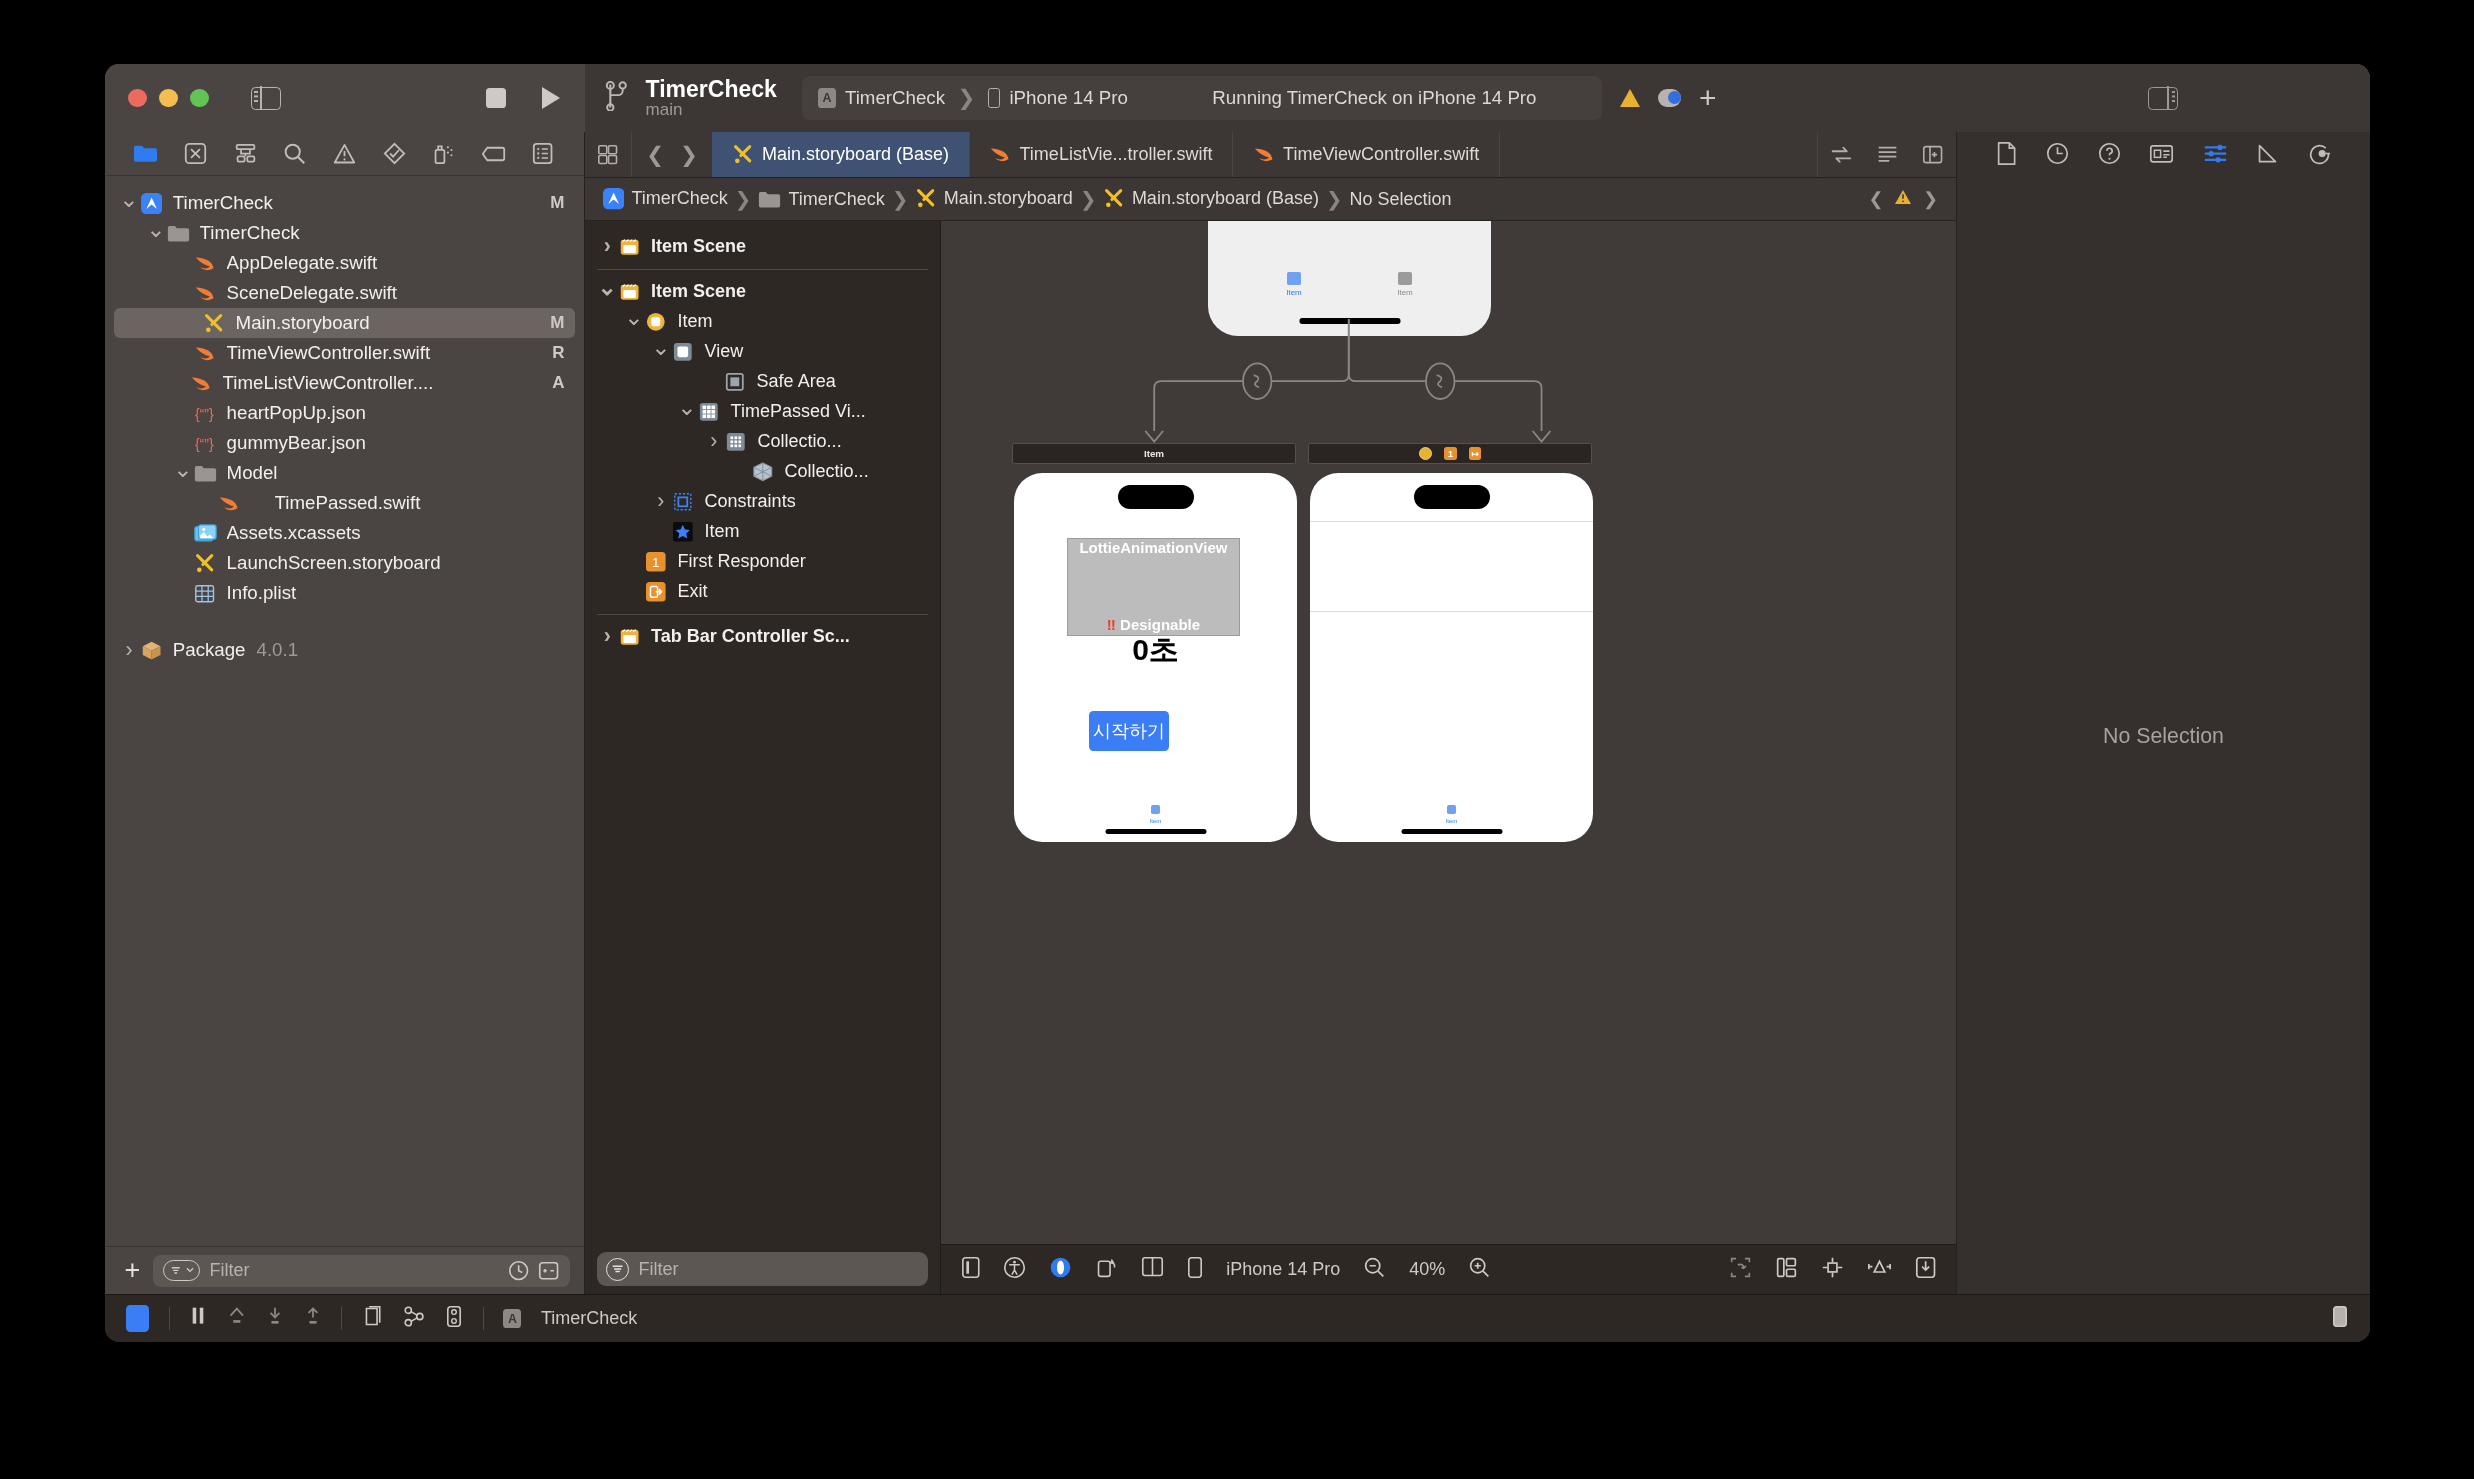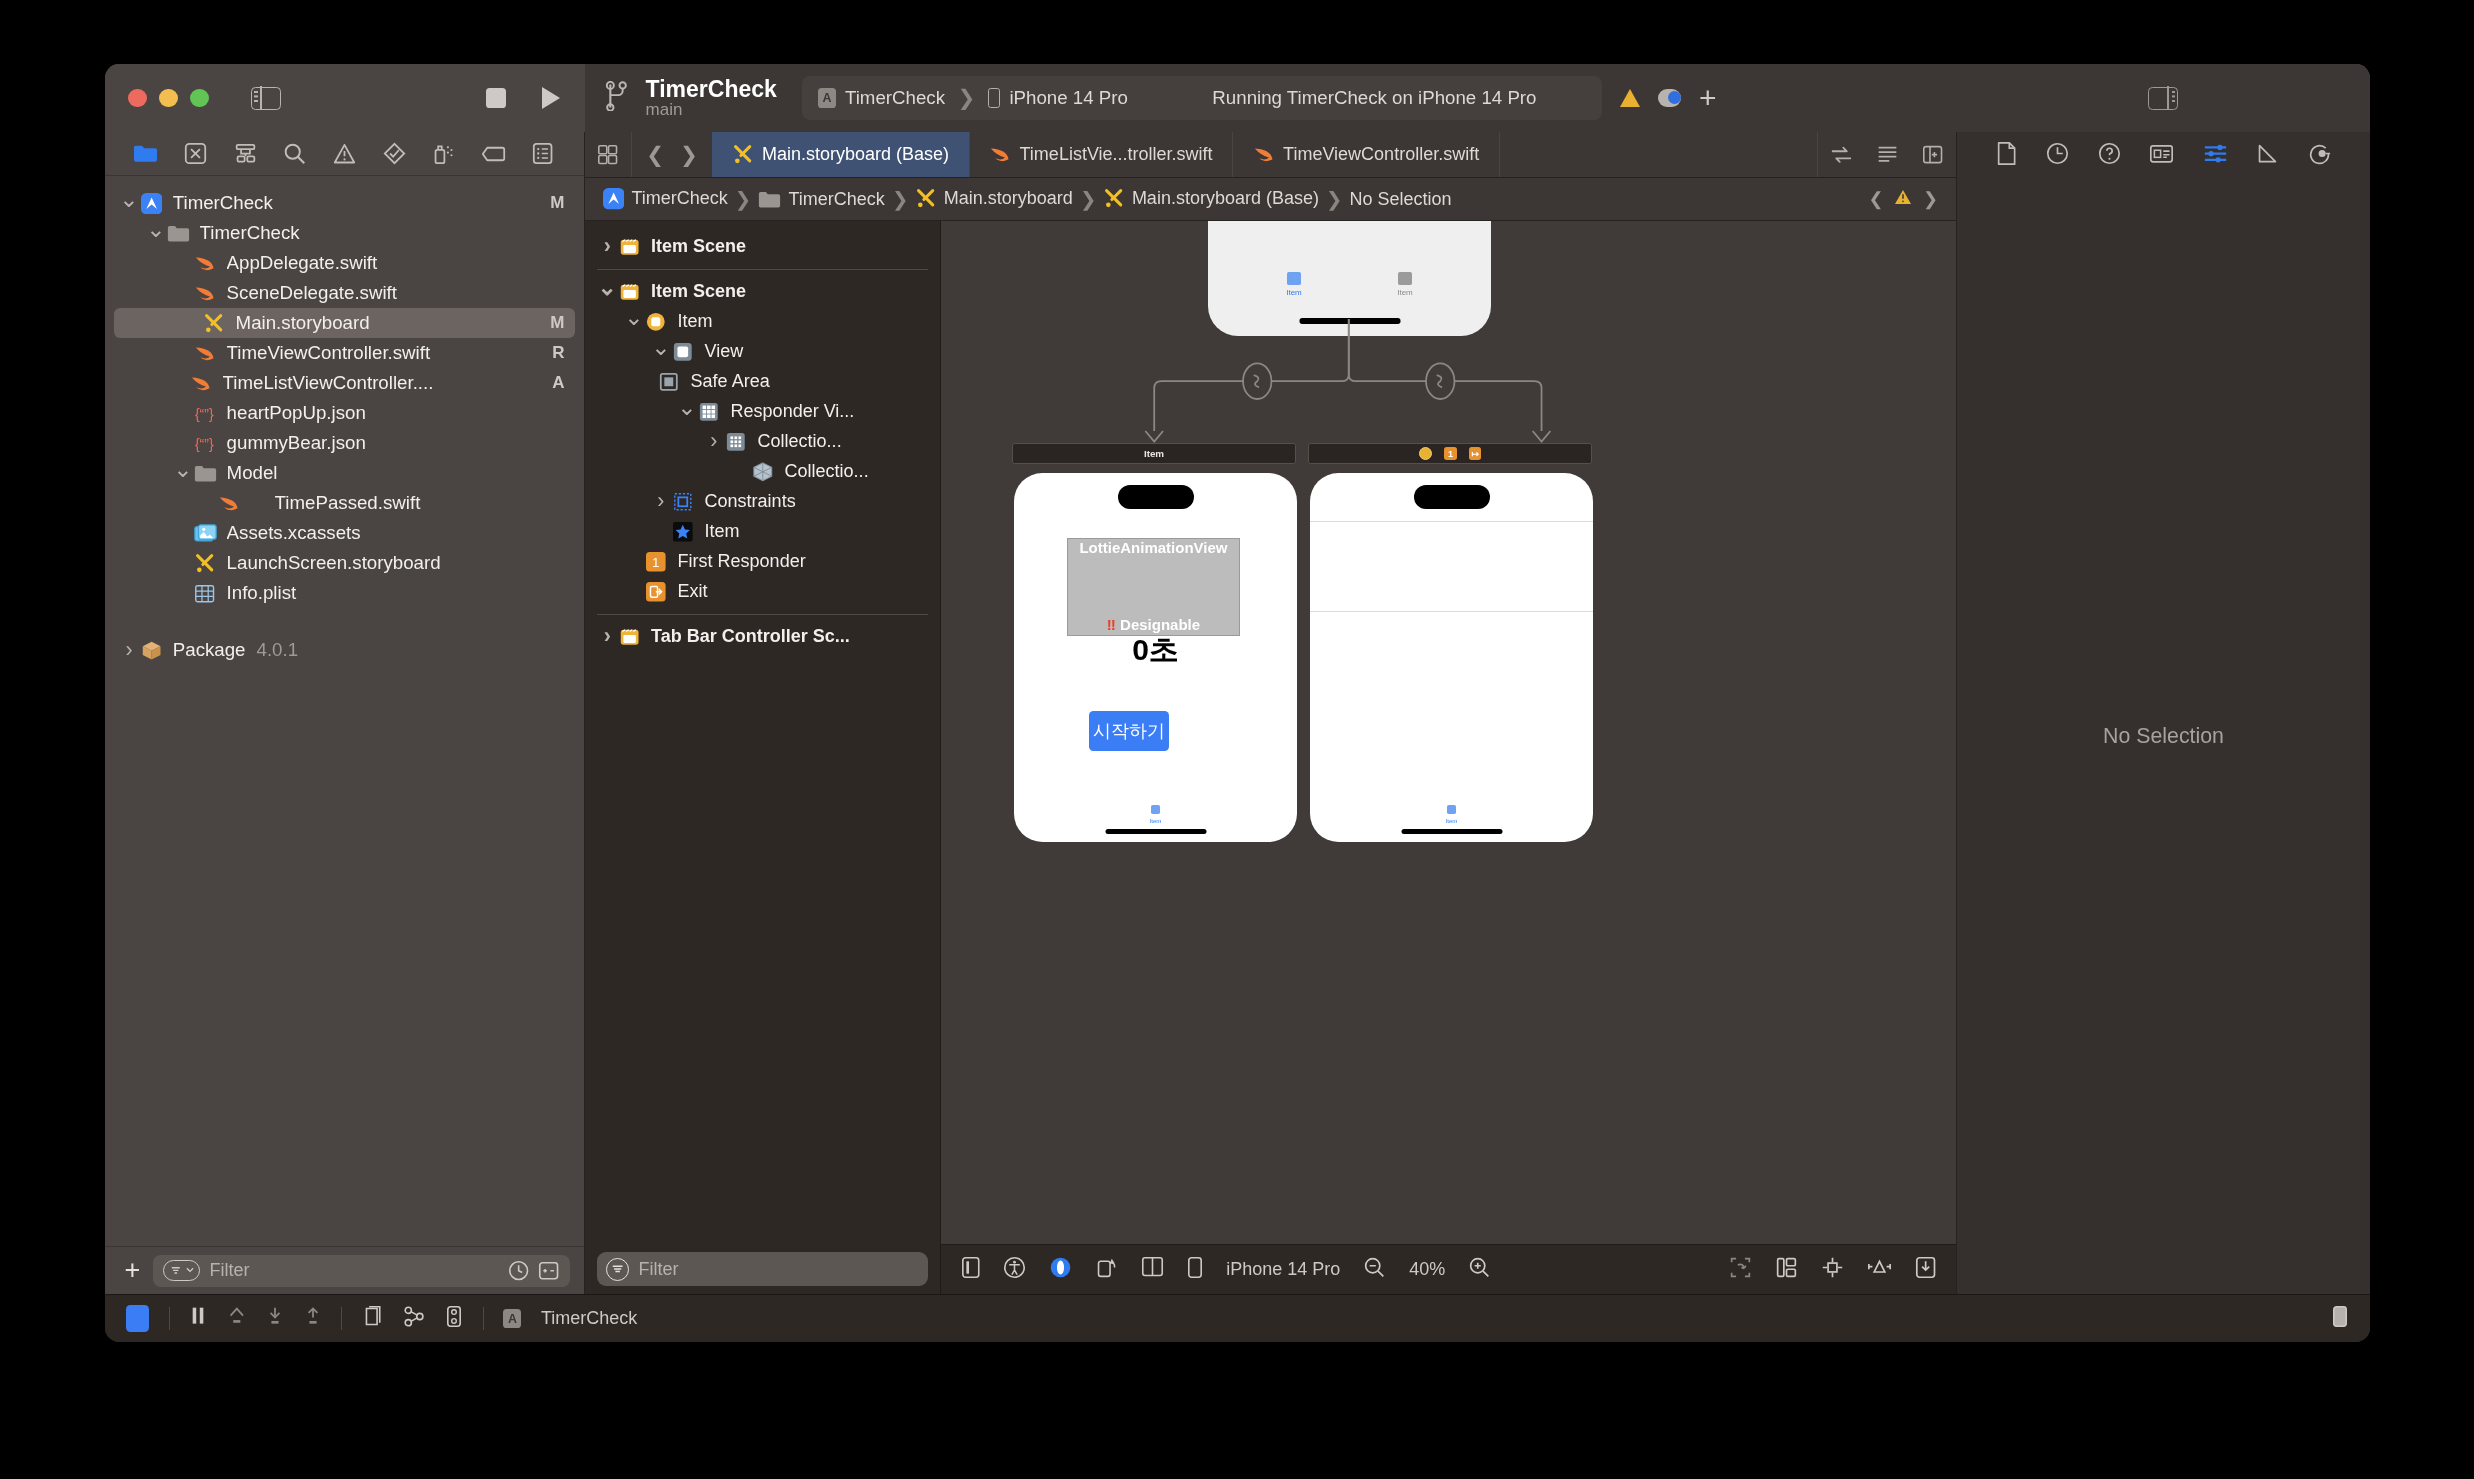--- a/index.html
+++ b/index.html
@@ -794,21 +794,21 @@
               <div class="orow" style="padding-left: 66px;">
                 <span class="tw" style="font-size: 23px; line-height: 0.5; margin-top: -7.1px;">⌄</span>
                 <span class="ficon" style="display: inline-flex; align-items: center; justify-content: center;">
                   <svg width="19.6" height="19.6" viewBox="0 0 22 22">
                     <rect x="1" y="1" width="20" height="20" rx="3.5" fill="#7d8b96"></rect>
                     <rect x="5" y="5" width="12" height="12" rx="2" fill="#fff"></rect>
                   </svg>
                 </span>
                 <span>View</span>
               </div>
-              <div class="orow" style="padding-left: 52px; text-align: center;">
+              <div class="orow" style="padding-left: 118px; text-align: center;">
                 <span class="tw"></span>
                 <span class="ficon" style="display: inline-flex; align-items: center; justify-content: center;">
                   <svg width="19.6" height="19.6" viewBox="0 0 22 22">
                     <rect x="2" y="2" width="18" height="18" rx="2" stroke="#9aa4ac" stroke-width="2" fill="none"></rect>
                     <rect x="6" y="6" width="10" height="10" fill="#9aa4ac" stroke-dasharray="2 1.5"></rect>
                   </svg>
                 </span>
                 <span>Safe Area</span>
               </div>
               <div class="orow" style="padding-left: 92px;">
@@ -822,21 +822,21 @@
                       <rect x="14" y="4" width="4" height="4"></rect>
                       <rect x="4" y="9" width="4" height="4"></rect>
                       <rect x="9" y="9" width="4" height="4"></rect>
                       <rect x="14" y="9" width="4" height="4"></rect>
                       <rect x="4" y="14" width="4" height="4"></rect>
                       <rect x="9" y="14" width="4" height="4"></rect>
                       <rect x="14" y="14" width="4" height="4"></rect>
                     </g>
                   </svg>
                 </span>
-                <span>Responder Vi...</span>
+                <span>TimePassed Vi...</span>
               </div>
               <div class="orow" style="padding-left: 119px;">
                 <span class="tw" style="font-size: 21.3px;">›</span>
                 <span class="ficon" style="display: inline-flex; align-items: center; justify-content: center;">
                   <svg width="19.6" height="19.6" viewBox="0 0 22 22">
                     <rect x="1" y="1" width="20" height="20" rx="3" fill="#7d8b96"></rect>
                     <g fill="#fff">
                       <rect x="5" y="5" width="3" height="3"></rect>
                       <rect x="9.5" y="5" width="3" height="3"></rect>
                       <rect x="14" y="5" width="3" height="3"></rect>

